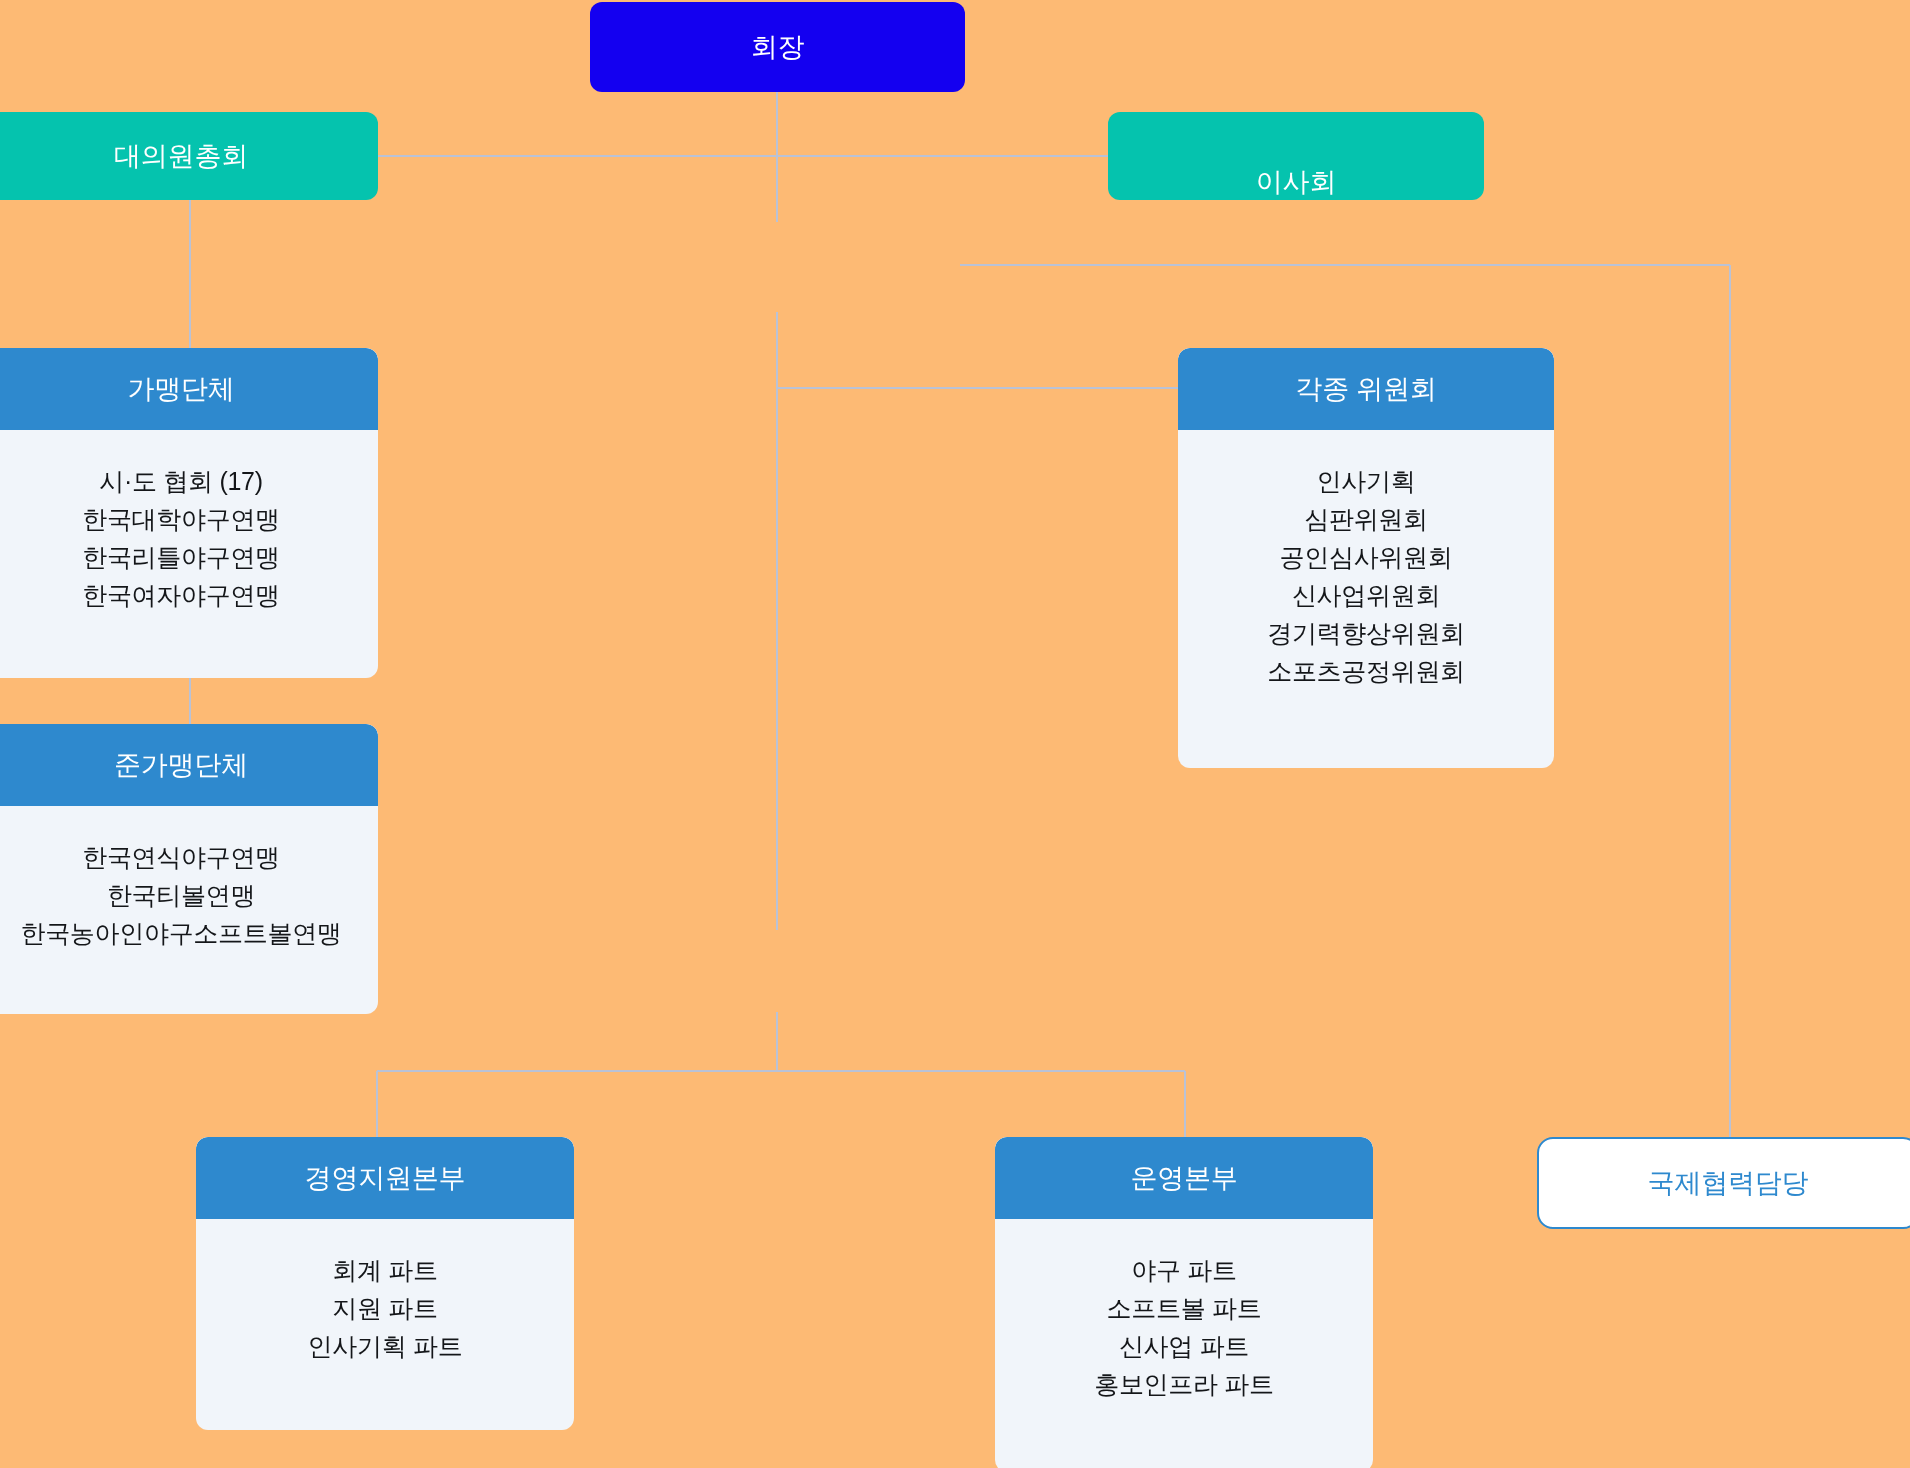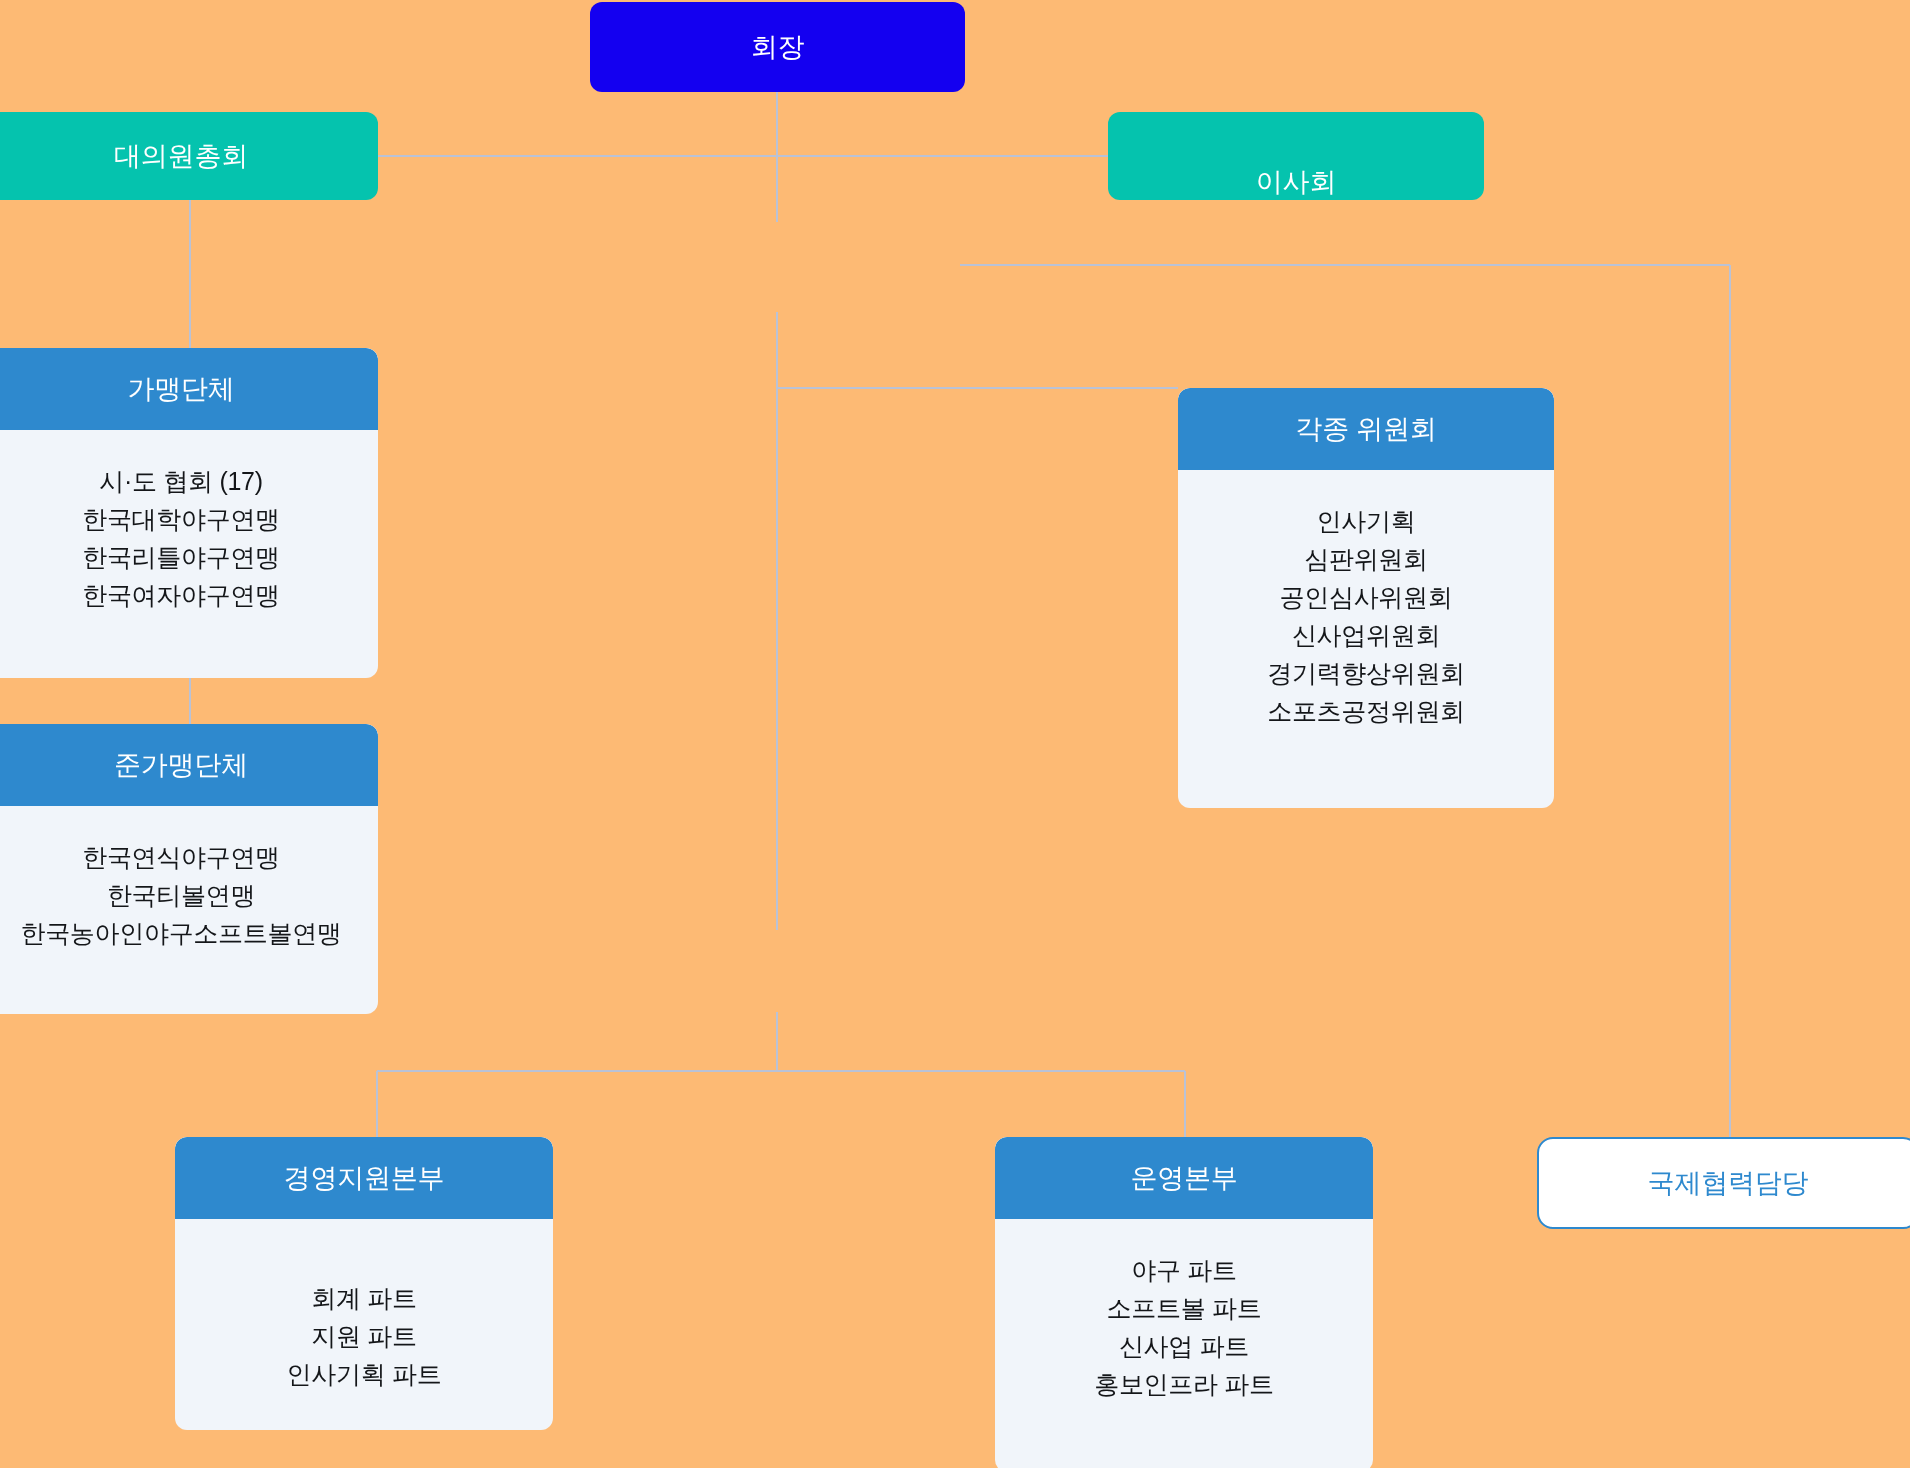--- a/index.html
+++ b/index.html
@@ -158,34 +158,34 @@
 
   <div class="node node-panel" style="left:-16px; top:724px; width:394px; height:290px;">
     <div class="panel-header">준가맹단체</div>
     <div class="panel-body">
       <span class="row">한국연식야구연맹</span>
       <span class="row">한국티볼연맹</span>
       <span class="row">한국농아인야구소프트볼연맹</span>
     </div>
   </div>
 
-  <div class="node node-panel" style="left:1178px; top:348px; width:376px; height:420px;margin-top:40px;">
+  <div class="node node-panel" style="left:1178px; top:348px; width:376px; height:420px;">
     <div class="panel-header">각종 위원회</div>
     <div class="panel-body">
       <span class="row">인사기획</span>
       <span class="row">심판위원회</span>
       <span class="row">공인심사위원회</span>
       <span class="row">신사업위원회</span>
       <span class="row">경기력향상위원회</span>
       <span class="row">소포츠공정위원회</span>
     </div>
   </div>
 
 
-  <div class="node node-panel" style="left:175px; top:1137px; width:378px; height:293px;gap:28px;">
+  <div class="node node-panel" style="left:196px; top:1137px; width:378px; height:293px;">
     <div class="panel-header">경영지원본부</div>
     <div class="panel-body">
       <span class="row">회계 파트</span>
       <span class="row">지원 파트</span>
       <span class="row">인사기획 파트</span>
     </div>
   </div>
 
   <div class="node node-panel" style="left:995px; top:1137px; width:378px; height:335px;">
     <div class="panel-header">운영본부</div>

